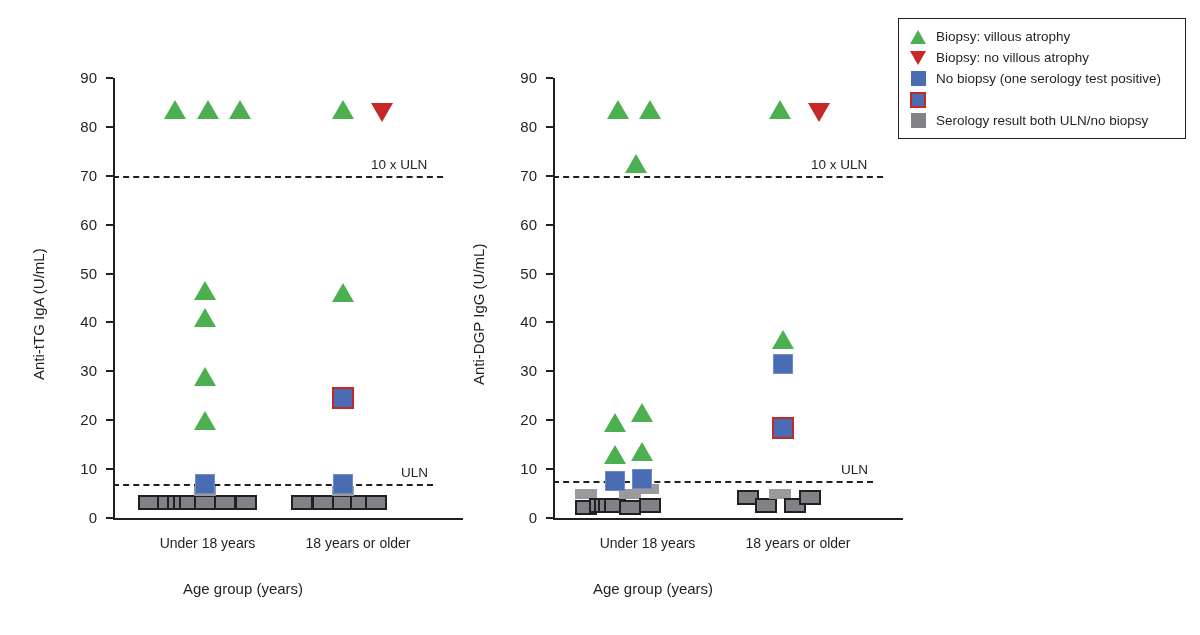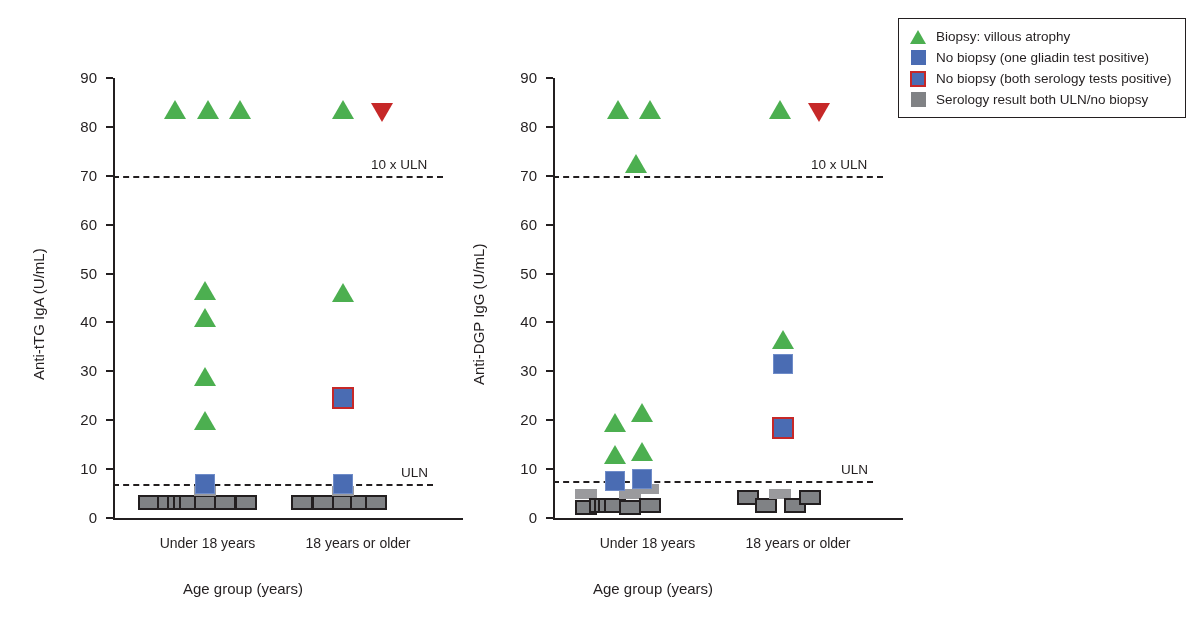--- a/index.html
+++ b/index.html
@@ -377,29 +377,34 @@
 
 <div class="legend" id="legendBox" style="left:898px;top:18px;width:288px;">
     <div class="legend-row">
       <span class="legend-key">
         <span class="lk-tri-up"></span>
       </span>
       <span class="legend-text">Biopsy: villous atrophy</span>
     </div>
     <div class="legend-row">
       <span class="legend-key">
+        <span class="lk-tri-down"></span>
+      </span>
+      <span class="legend-text">Biopsy: no villous atrophy</span>
+    </div>
+    <div class="legend-row">
+      <span class="legend-key">
         <span class="lk-sq-blue"></span>
       </span>
-      <span class="legend-text">No biopsy (one gliadin test positive)</span>
+      <span class="legend-text">No biopsy (one serology test positive)</span>
     </div>
     <div class="legend-row">
       <span class="legend-key">
         <span class="lk-sq-blue-red"></span>
       </span>
-      <span class="legend-text">No biopsy (both serology tests positive)</span>
     </div>
     <div class="legend-row">
       <span class="legend-key">
         <span class="lk-sq-gray"></span>
       </span>
       <span class="legend-text">Serology result both ULN/no biopsy</span>
     </div>
   </div>
 
 </body></html>

